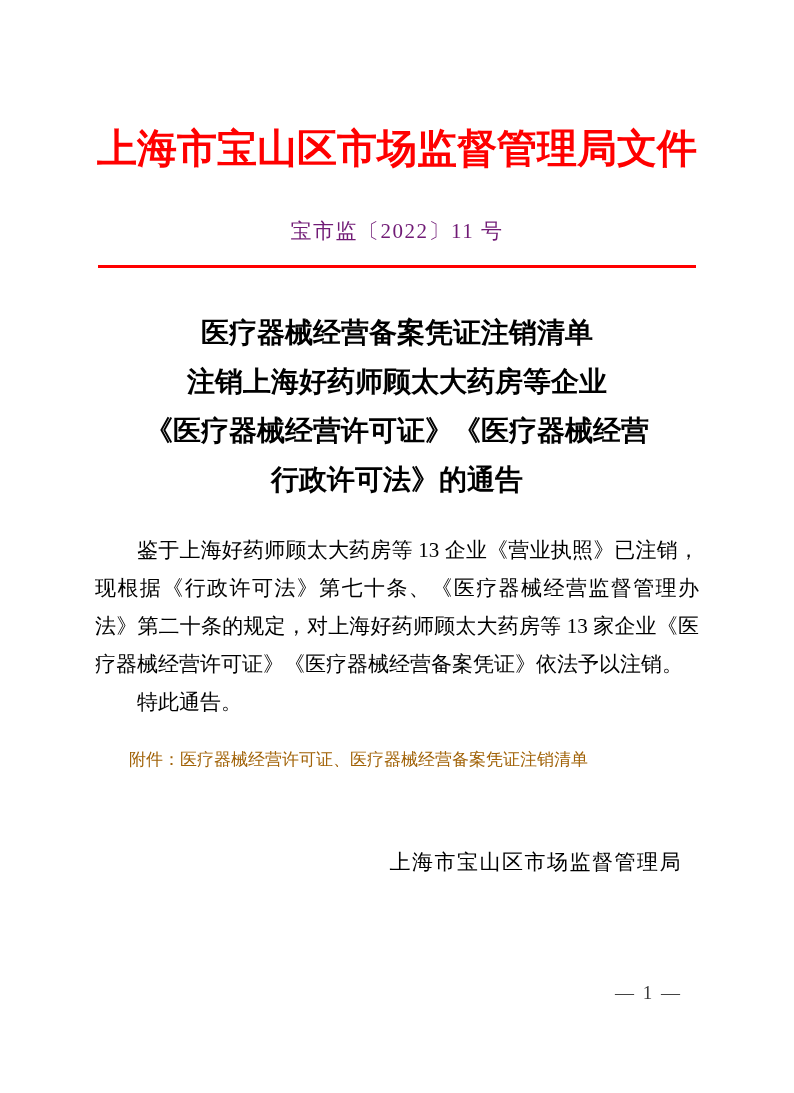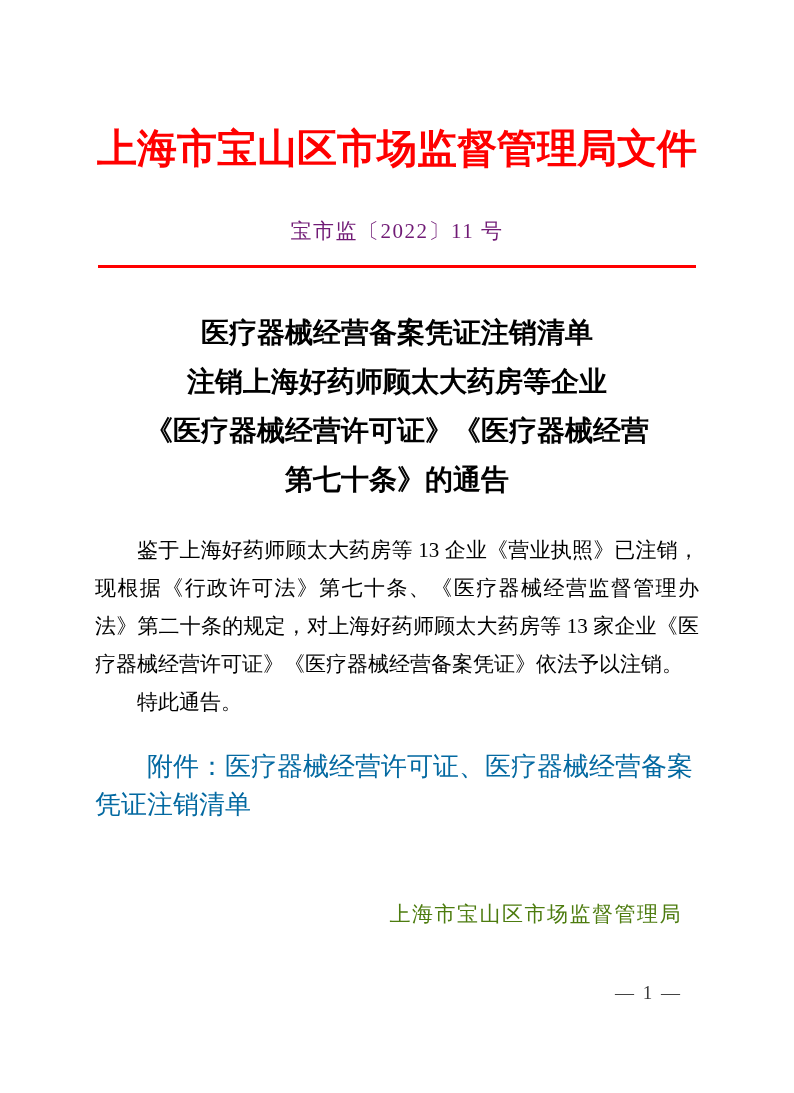--- a/index.html
+++ b/index.html
@@ -52,33 +52,33 @@
     font-size: 21px;
     line-height: 38px;
     text-align: justify;
     color: #000000;
   }
   .body-text p {
     text-indent: 2em;
   }
   .attachment-line {
     margin: 27px 95px 0 95px;
-    font-size: 26px;
-    line-height: 38px;
+    font-size: 17px;
+    line-height: 24px;
     text-indent: 2em;
-    color: #0369a1;
+    color: #a16207;
   }
   .signature-block {
     margin: 71px 112px 0 auto;
     width: fit-content;
     text-align: center;
     font-size: 21px;
     line-height: 38px;
     letter-spacing: 1.5px;
-    color: #4d7c0f;
+    color: #000000;
   }
   .page-number {
     position: absolute;
     top: 973px;
     right: 112px;
     font-size: 19px;
     line-height: 22px;
     letter-spacing: 2px;
     color: #3a3a3a;
   }
@@ -91,21 +91,21 @@
   <div class="header-red">上海市宝山区市场监督管理局文件</div>
 
   <div class="doc-number">宝市监〔2022〕11 号</div>
 
   <div class="red-line"></div>
 
   <div class="main-title">
     <div>医疗器械经营备案凭证注销清单</div>
     <div>注销上海好药师顾太大药房等企业</div>
     <div>《医疗器械经营许可证》《医疗器械经营</div>
-    <div>第七十条》的通告</div>
+    <div>行政许可法》的通告</div>
   </div>
 
   <div class="body-text">
     <p>鉴于上海好药师顾太大药房等 13 企业《营业执照》已注销，现根据《行政许可法》第七十条、《医疗器械经营监督管理办法》第二十条的规定，对上海好药师顾太大药房等 13 家企业《医疗器械经营许可证》《医疗器械经营备案凭证》依法予以注销。</p>
     <p>特此通告。</p>
   </div>
 
   <div class="attachment-line">附件：医疗器械经营许可证、医疗器械经营备案凭证注销清单</div>
 
   <div class="signature-block">

